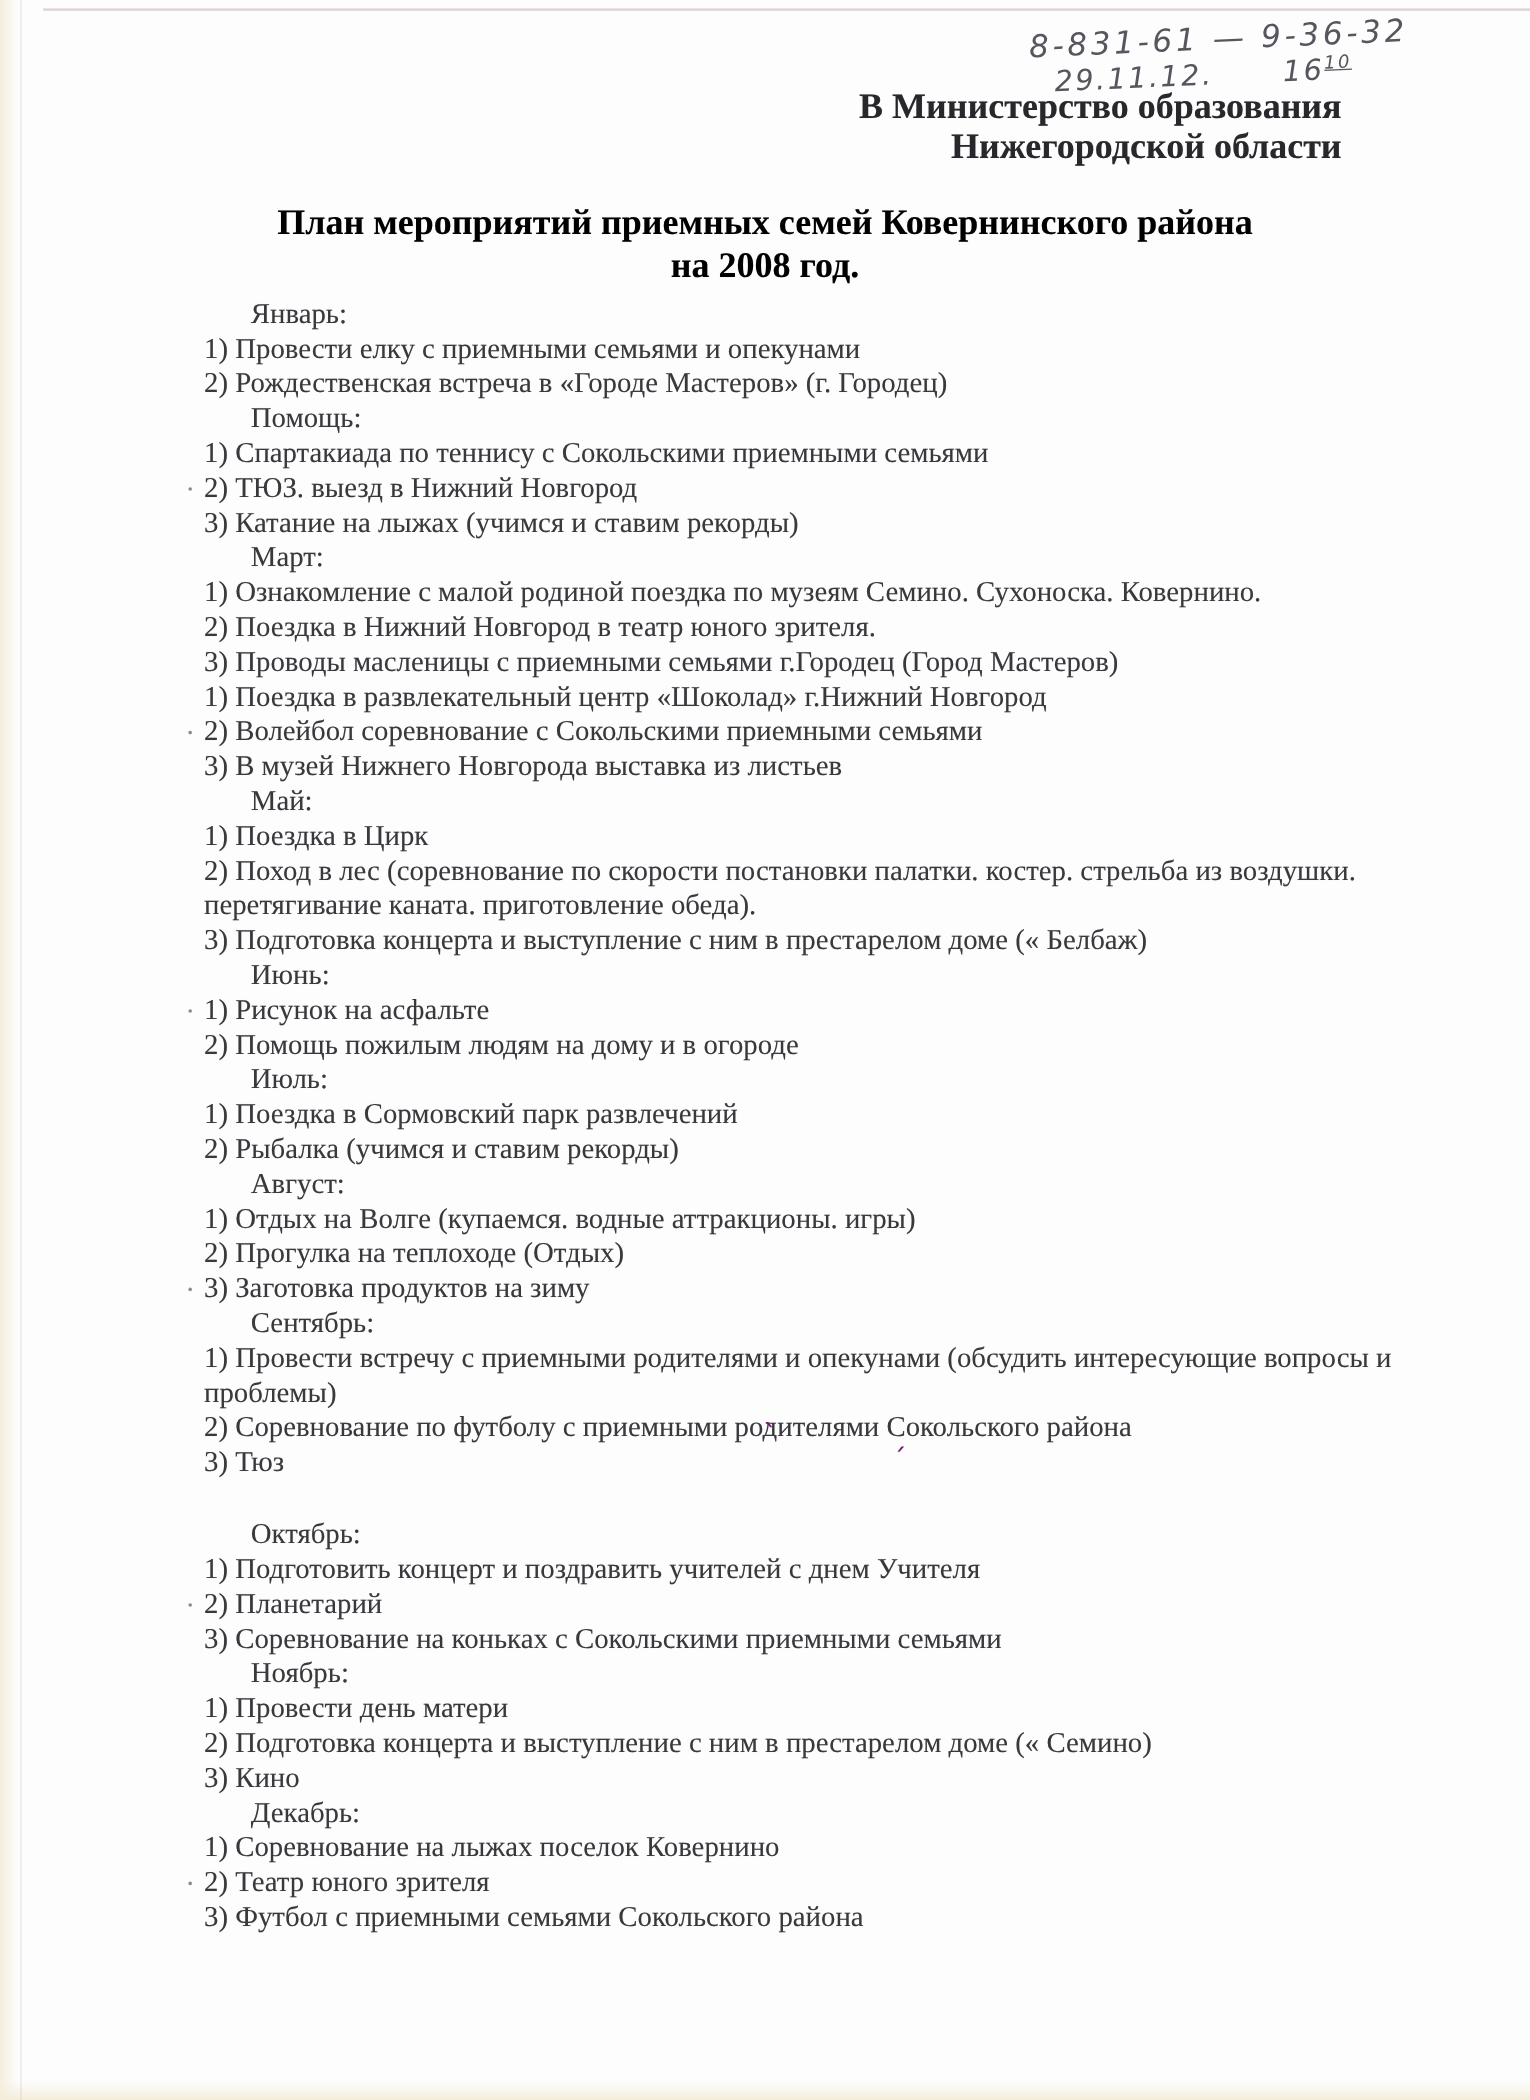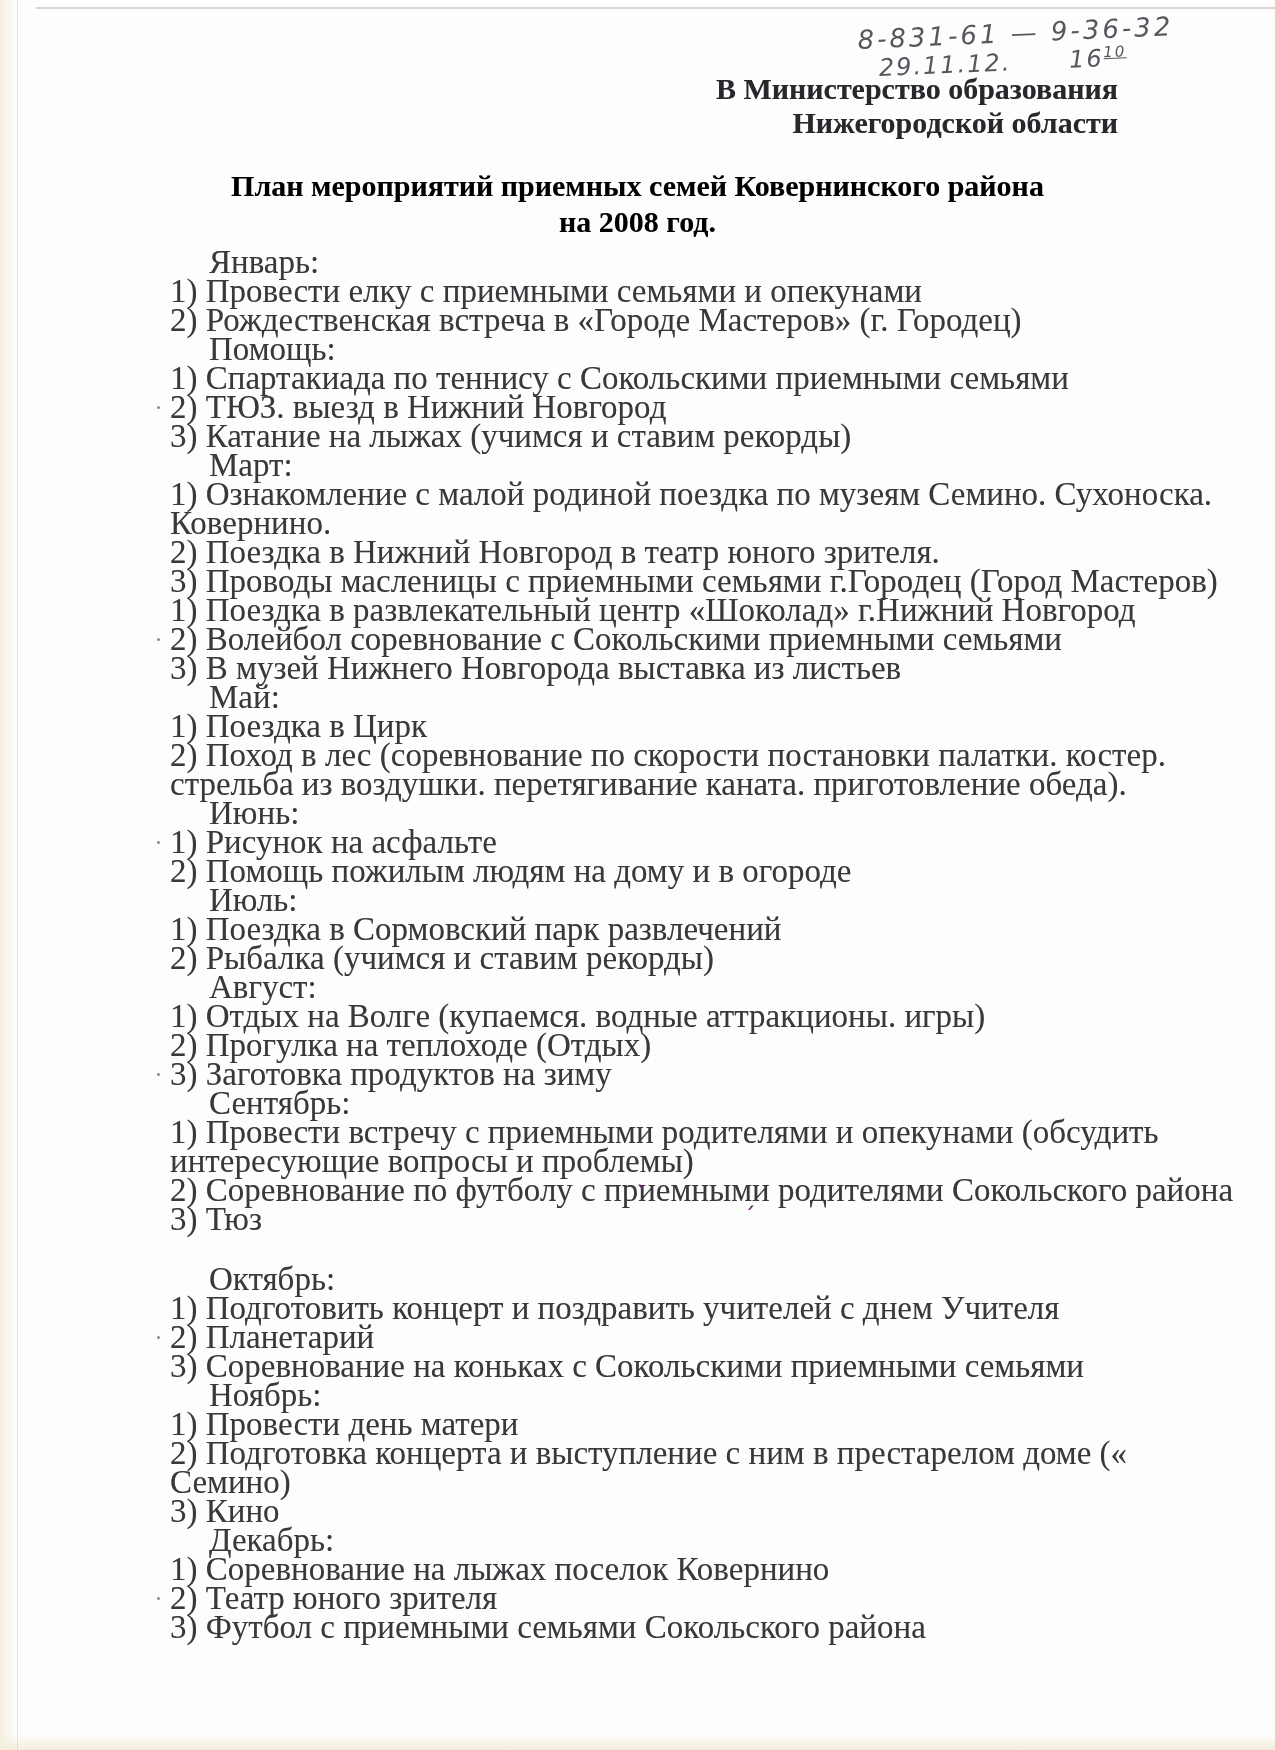--- a/index.html
+++ b/index.html
@@ -68,21 +68,21 @@
     line-height: 36px;
     color: #000000;
     text-shadow: 0 0 0.6px rgba(40,40,40,0.35);
   }
 
   
   .plan {
     margin-top: 8px;
     padding-left: 170px;
     width: 1073px;
-    font-size: 33px;
+    font-size: 24px;
     line-height: 29px;
     text-shadow: 0 0 0.6px rgba(40,40,40,0.30);
   }
   .month { padding-left: 39px; }
   .month.gap { margin-top: 31px; }
   .item { position: relative; }
   .mdot {
     position: absolute; left: -13px; top: 13px;
     width: 3px; height: 3px; border-radius: 50%;
     background: #8a8a8a;
@@ -133,20 +133,21 @@
       <div class="month">Март:</div>
       <div class="item">1) Ознакомление с малой родиной поездка по музеям Семино. Сухоноска. Ковернино.</div>
       <div class="item">2) Поездка в Нижний Новгород в театр юного зрителя.</div>
       <div class="item">3) Проводы масленицы с приемными семьями г.Городец (Город Мастеров)</div>
       <div class="item">1) Поездка в развлекательный центр «Шоколад» г.Нижний Новгород</div>
       <div class="item">2)  Волейбол соревнование с Сокольскими приемными семьями<span class="mdot"></span></div>
       <div class="item">3) В музей Нижнего Новгорода выставка из листьев</div>
       <div class="month">Май:</div>
       <div class="item">1) Поездка в Цирк</div>
       <div class="item">2) Поход в лес (соревнование по скорости постановки палатки. костер. стрельба из воздушки. перетягивание каната. приготовление обеда).</div>
+      <div class="item">3) Подготовка концерта и выступление с ним в престарелом доме (« Белбаж)</div>
       <div class="month">Июнь:</div>
       <div class="item">1) Рисунок на асфальте<span class="mdot"></span></div>
       <div class="item">2) Помощь пожилым людям на дому и в огороде</div>
       <div class="month">Июль:</div>
       <div class="item">1) Поездка в Сормовский парк развлечений</div>
       <div class="item">2) Рыбалка (учимся и ставим рекорды)</div>
       <div class="month">Август:</div>
       <div class="item">1) Отдых на Волге (купаемся. водные аттракционы. игры)</div>
       <div class="item">2) Прогулка на теплоходе (Отдых)</div>
       <div class="item">3) Заготовка продуктов на зиму<span class="mdot"></span></div>

